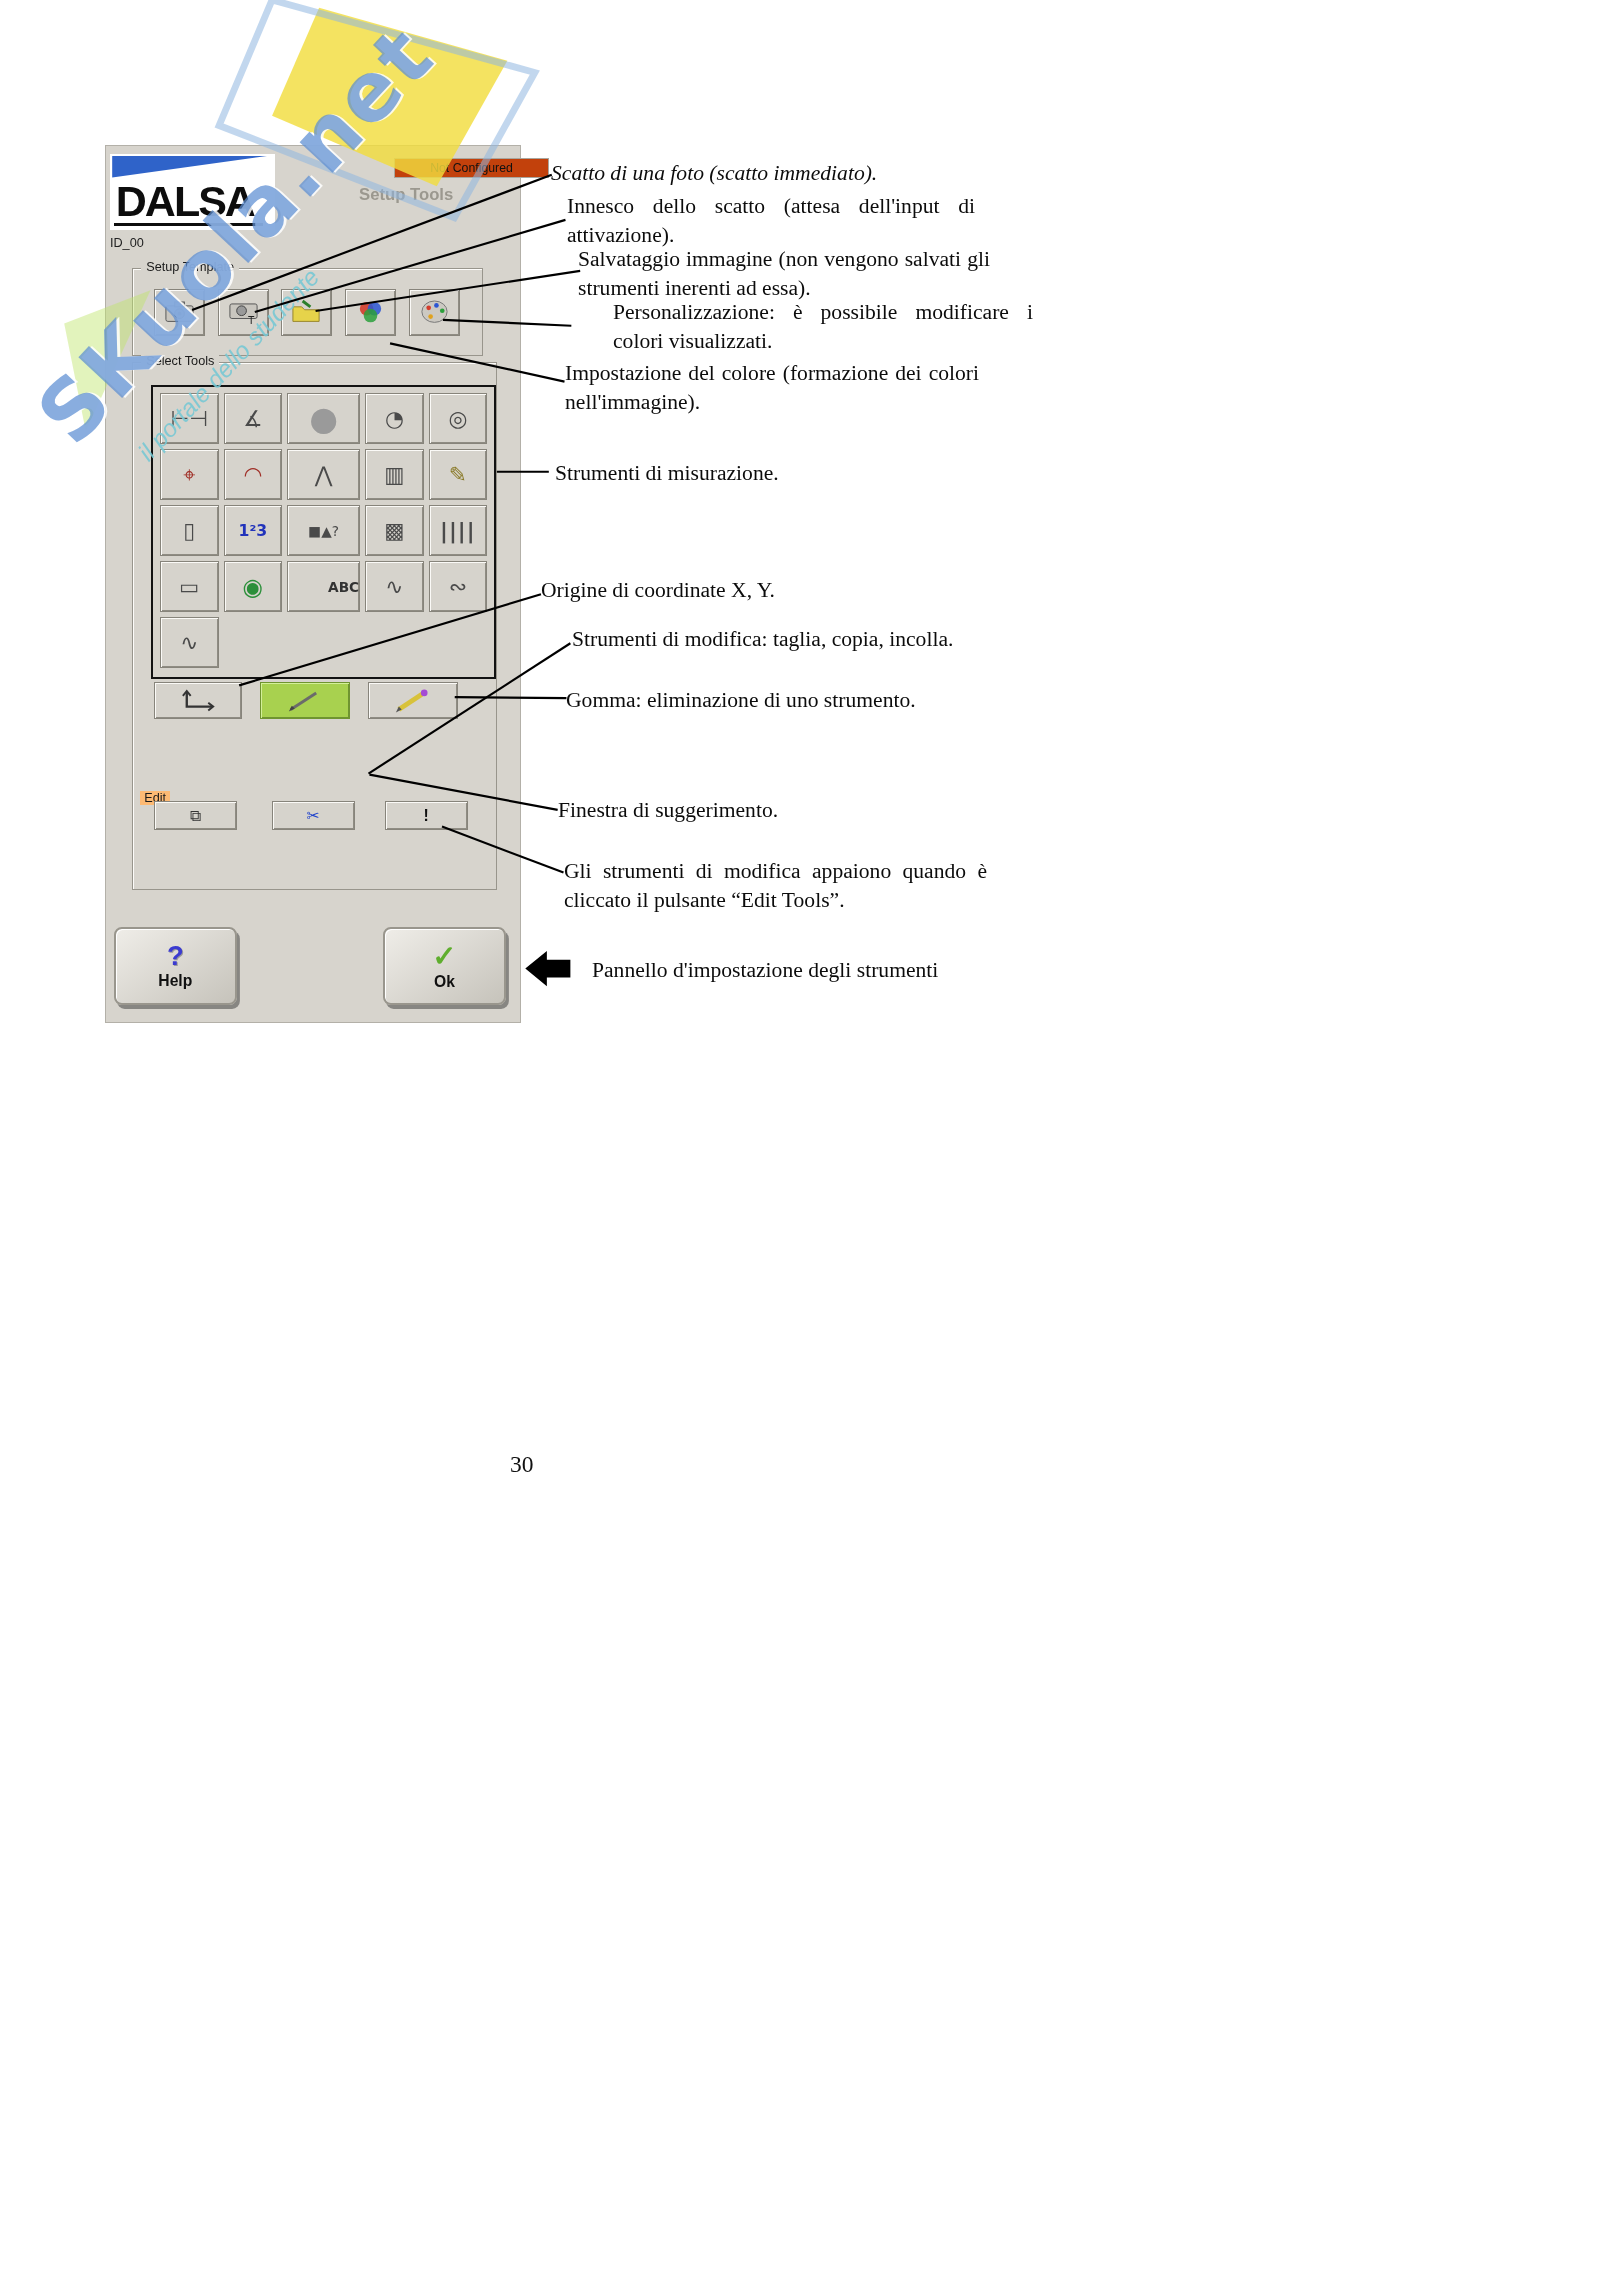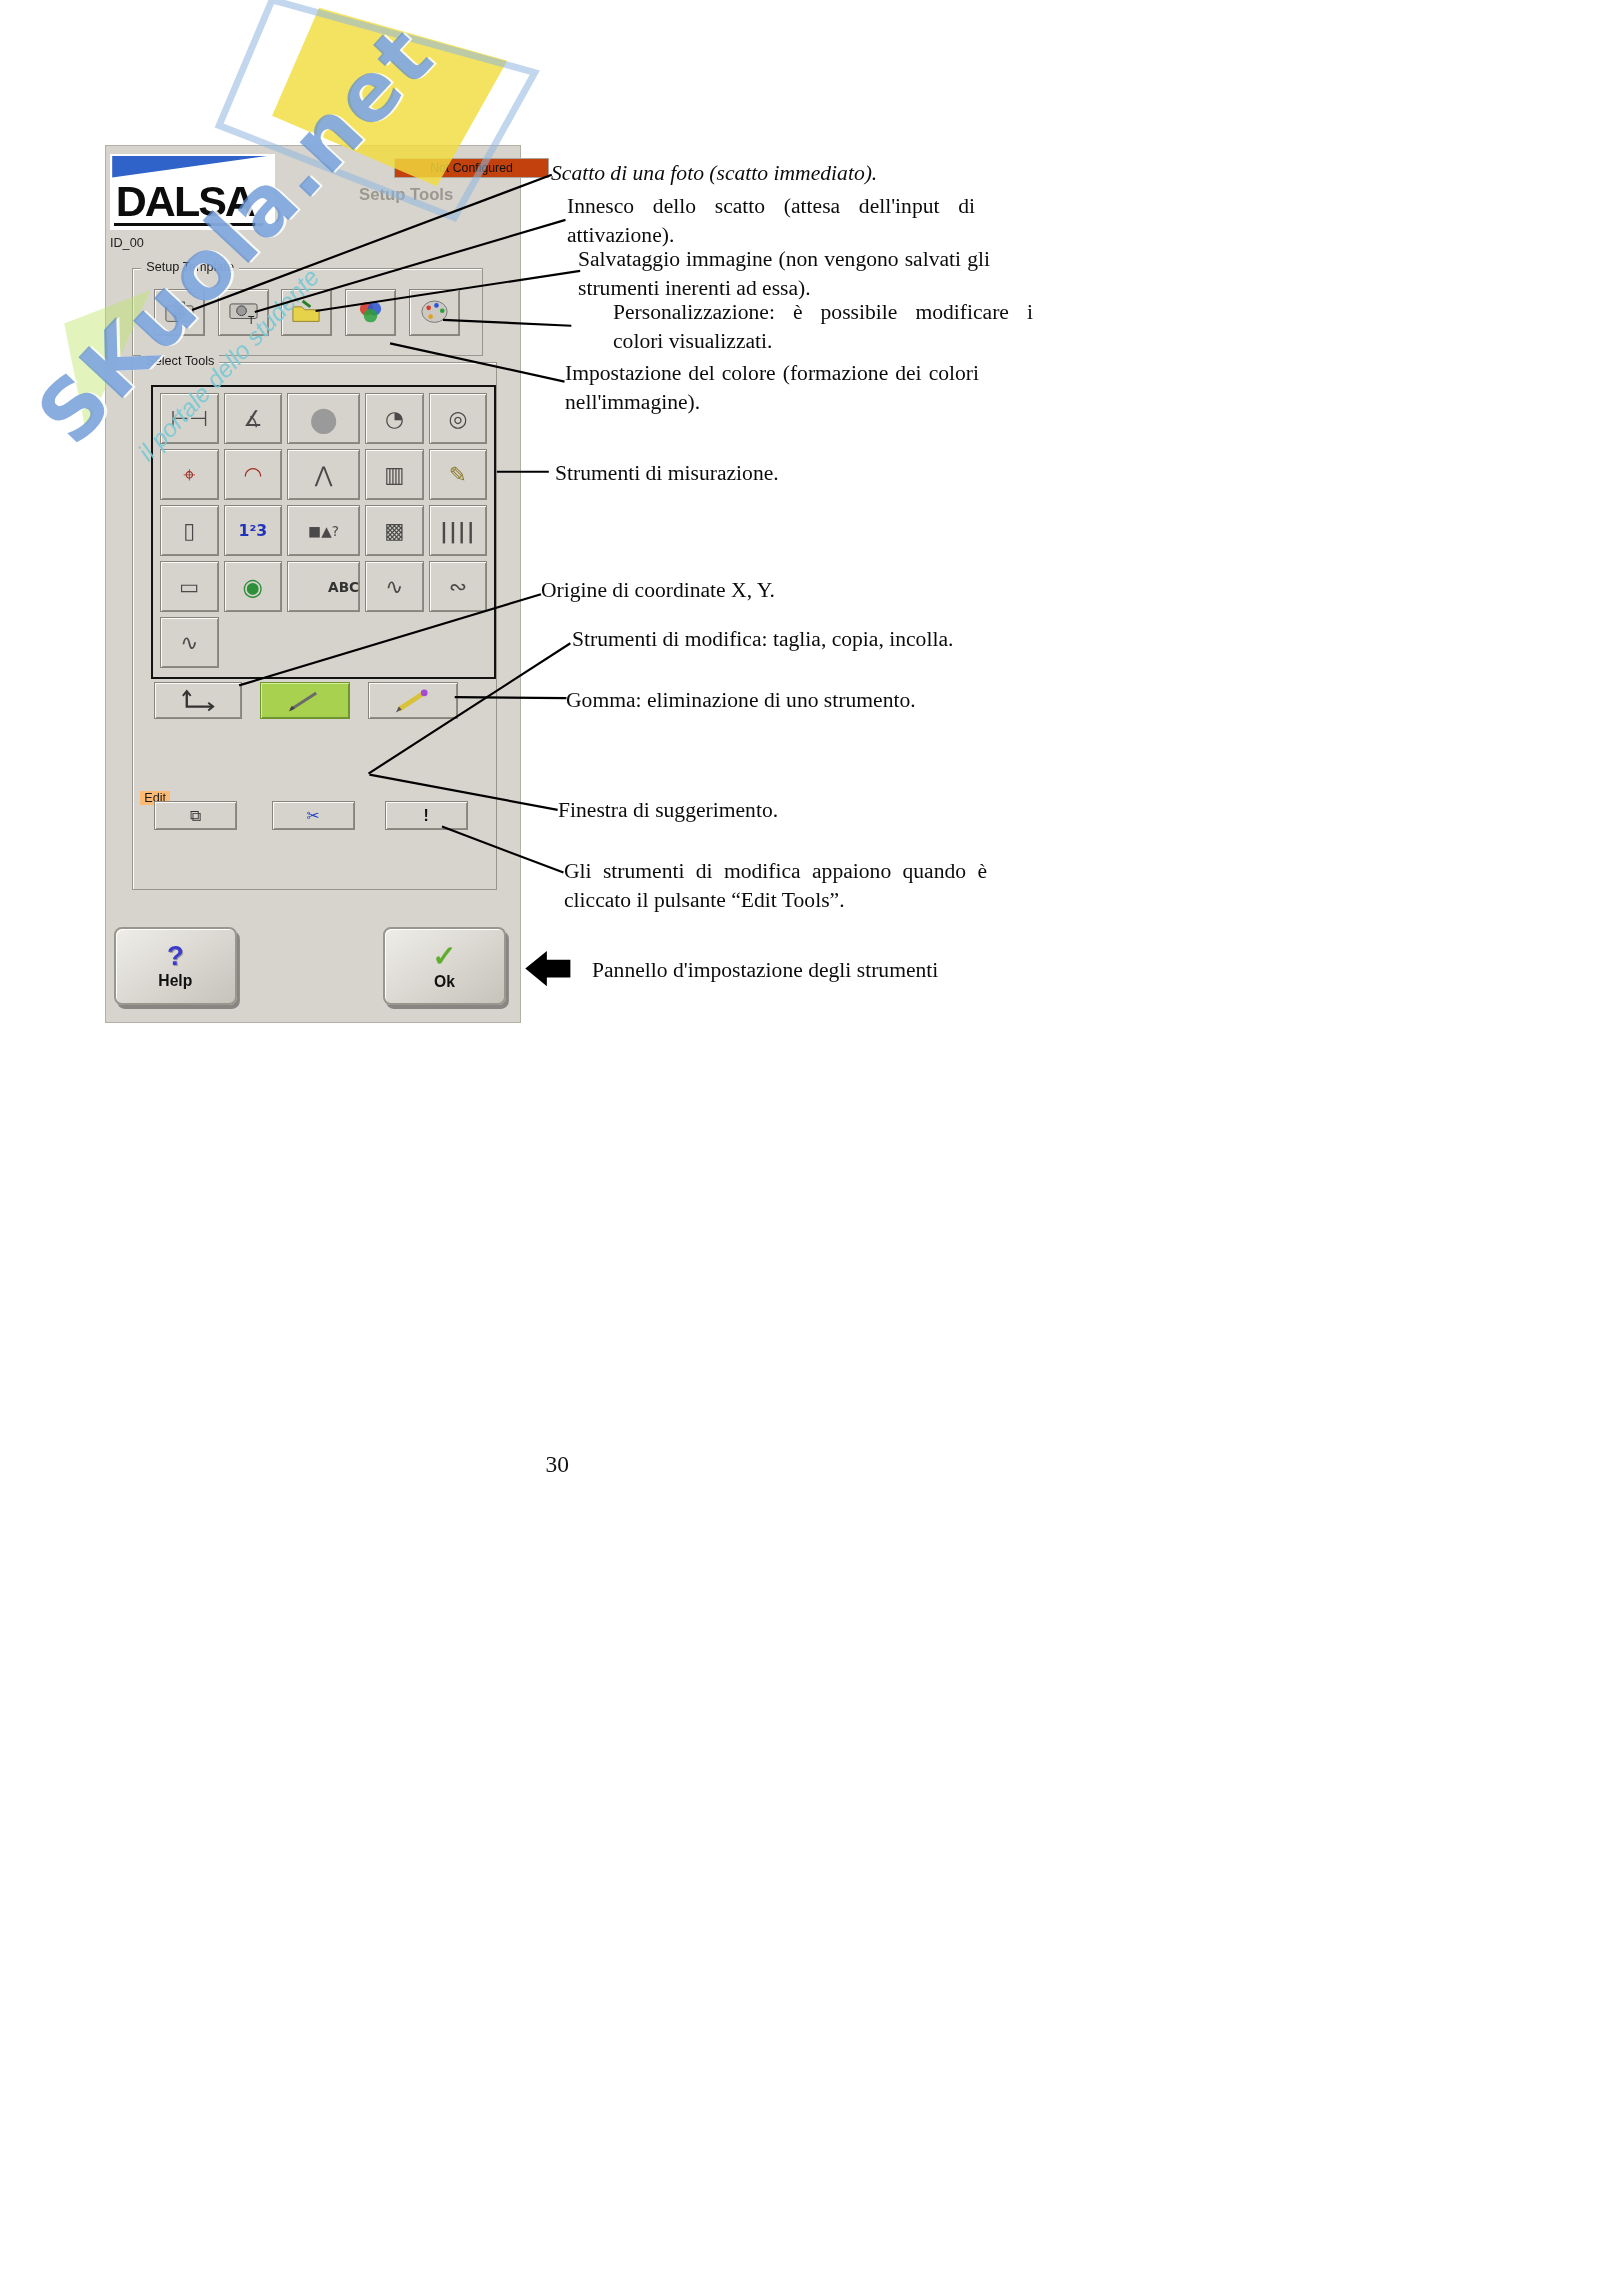--- a/index.html
+++ b/index.html
@@ -86,21 +86,21 @@
   .ok-btn { left:277px; top:781px; }
   .help-q { color:#3b3bd0; font-size:27.4px; font-weight:bold; text-shadow:1px 1px 0 #9a9a9a; line-height:1; }
   .ok-check { color:#5fae2e; font-size:29px; font-weight:bold; line-height:1; }
 
   
   .ann { position:absolute; font-family:"Liberation Serif", serif; font-size:21.6px; line-height:1.32; color:#0c0c0c; z-index:6; }
   .just { text-align:justify; }
 
   .overlay { position:absolute; left:0; top:0; z-index:5; pointer-events:none; }
 
-  .pageno { position:absolute; left:510px; top:1451px; width:59px; text-align:right;
+  .pageno { position:absolute; left:510px; top:1451px; width:59px; text-align:left;
             font-family:"Liberation Serif", serif; font-size:23.5px; color:#111; z-index:6; }
 </style>
 </head>
 <body>
 
 <div class="wm">
   <svg width="549" height="549" viewBox="0 0 560 560">
     <polygon points="300,8 492,62 420,190 252,118" fill="#f2dd3e" opacity="0.82"></polygon>
     <polygon points="252,0 520,74 438,222 198,128" fill="none" stroke="#8fb7e0" stroke-width="7" opacity="0.55"></polygon>
     <polygon points="40,330 128,296 62,440" fill="#bfe46a" opacity="0.45"></polygon>

